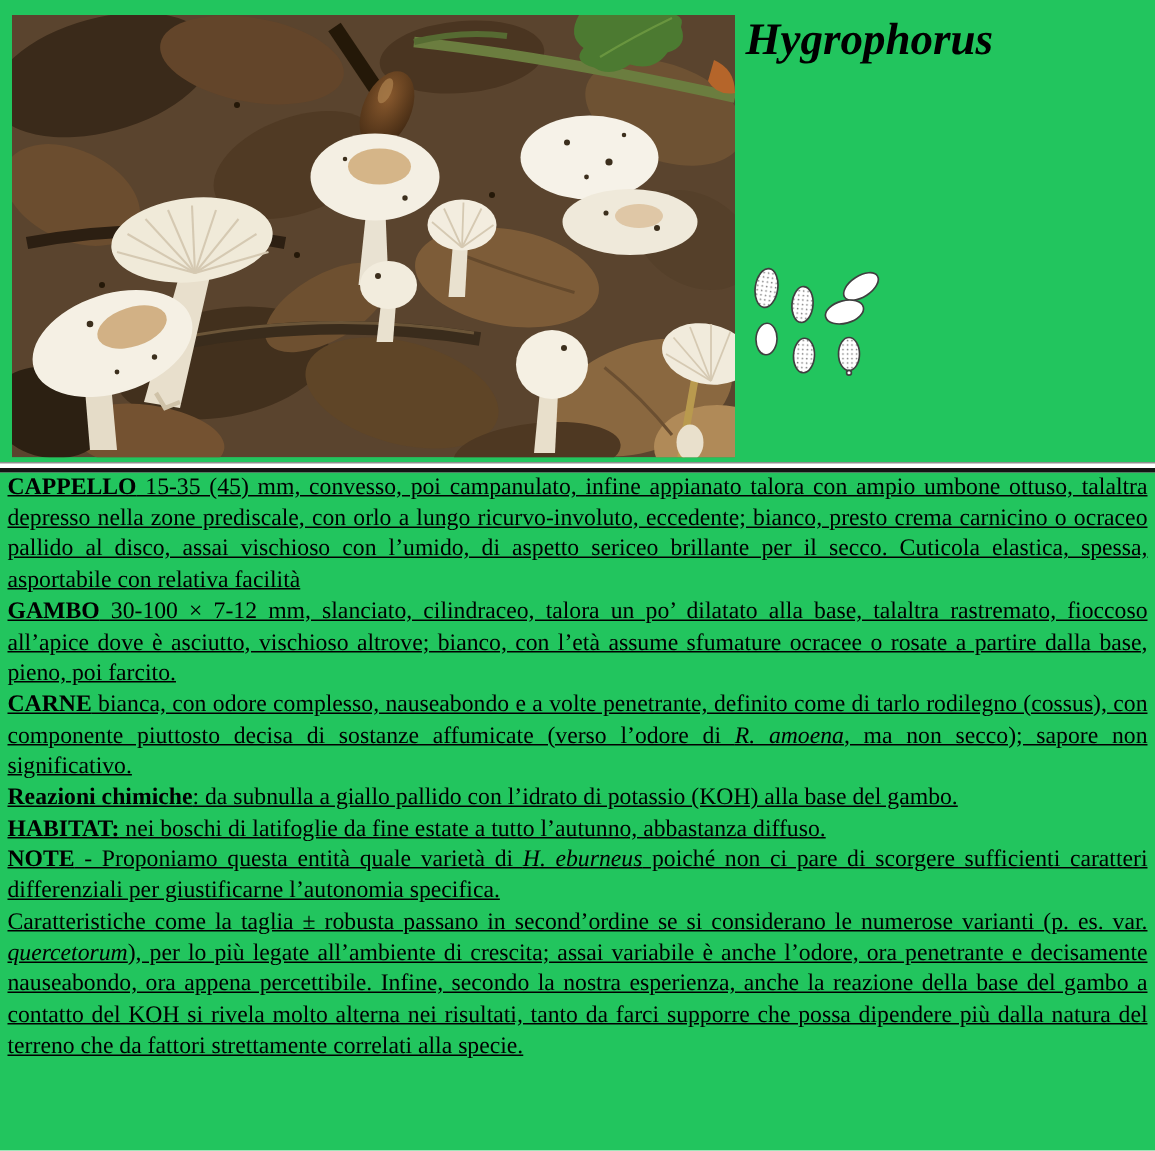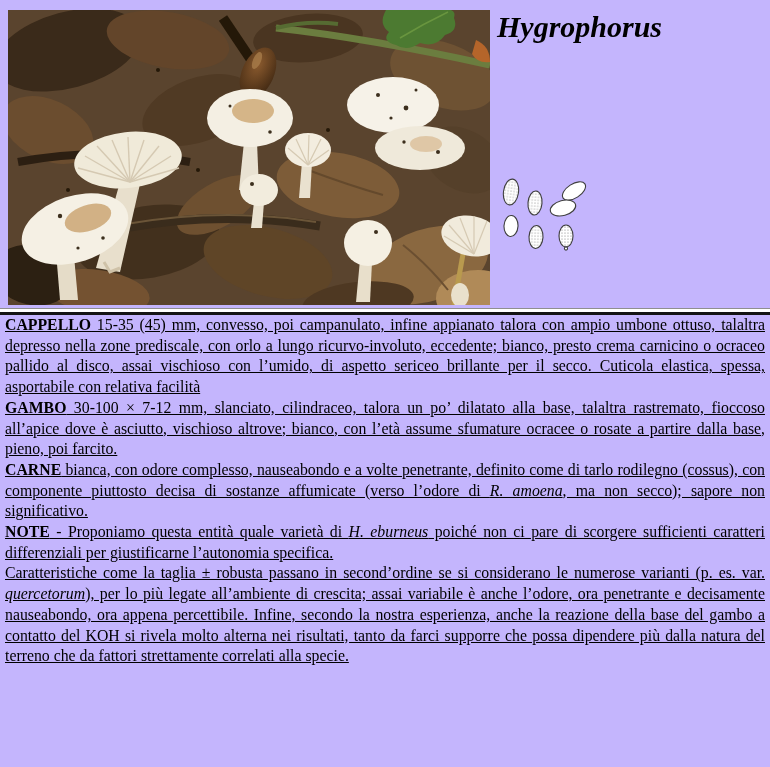--- a/index.html
+++ b/index.html
@@ -1,17 +1,17 @@
 <!DOCTYPE html>
 <html><head>
 <meta charset="utf-8">
 <style>
   html,body{margin:0;padding:0;background:#ffffff;}
   .page{
-    position:relative;width:770px;height:767px;background:#c4b5fd;
+    position:relative;width:770px;height:767px;background:#22c55e;
     font-family:"Liberation Serif", serif;color:#000;overflow:hidden;
   }
   .photo{
     position:absolute;left:8px;top:10px;width:482px;height:295px;overflow:hidden;
   }
   .photo svg{display:block;}
   .title{
     position:absolute;left:497px;top:8px;width:265px;
     font-weight:bold;font-style:italic;font-size:30px;line-height:38px;
   }
@@ -200,17 +200,19 @@
       </g>
     </svg>
   </div>
 
   <div class="divider"></div>
 
   <div class="body-text" id="body-text">
       <div class="para"><span class="b">CAPPELLO</span><span> 15-35 (45) mm, convesso, poi campanulato, infine appianato talora con ampio umbone ottuso, talaltra depresso nella zone prediscale, con orlo a lungo ricurvo-involuto, eccedente; bianco, presto crema carnicino o ocraceo pallido al disco, assai vischioso con l’umido, di aspetto sericeo brillante per il secco. Cuticola elastica, spessa, asportabile con relativa facilità</span></div>
       <div class="para"><span class="b">GAMBO</span><span> 30-100 × 7-12 mm, slanciato, cilindraceo, talora un po’ dilatato alla base, talaltra rastremato, fioccoso all’apice dove è asciutto, vischioso altrove; bianco, con l’età assume sfumature ocracee o rosate a partire dalla base, pieno, poi farcito.</span></div>
       <div class="para"><span class="b">CARNE</span><span> bianca, con odore complesso, nauseabondo e a volte penetrante, definito come di tarlo rodilegno (cossus), con componente piuttosto decisa di sostanze affumicate (verso l’odore di </span><span class="i">R. amoena</span><span>, ma non secco); sapore non significativo.</span></div>
+      <div class="para"><span class="b">Reazioni chimiche</span><span>: da subnulla a giallo pallido con l’idrato di potassio (KOH) alla base del gambo.</span></div>
+      <div class="para"><span class="b">HABITAT:</span><span> nei boschi di latifoglie da fine estate a tutto l’autunno, abbastanza diffuso.</span></div>
       <div class="para"><span class="b">NOTE</span><span> - Proponiamo questa entità quale varietà di </span><span class="i">H. eburneus</span><span> poiché non ci pare di scorgere sufficienti caratteri differenziali per giustificarne l’autonomia specifica.</span></div>
       <div class="para"><span>Caratteristiche come la taglia ± robusta passano in second’ordine se si considerano le numerose varianti (p. es. var. </span><span class="i">quercetorum</span><span>), per lo più legate all’ambiente di crescita; assai variabile è anche l’odore, ora penetrante e decisamente nauseabondo, ora appena percettibile. Infine, secondo la nostra esperienza, anche la reazione della base del gambo a contatto del KOH si rivela molto alterna nei risultati, tanto da farci supporre che possa dipendere più dalla natura del terreno che da fattori strettamente correlati alla specie.</span></div>
     </div>
 
 </div>
 
 </body></html>

